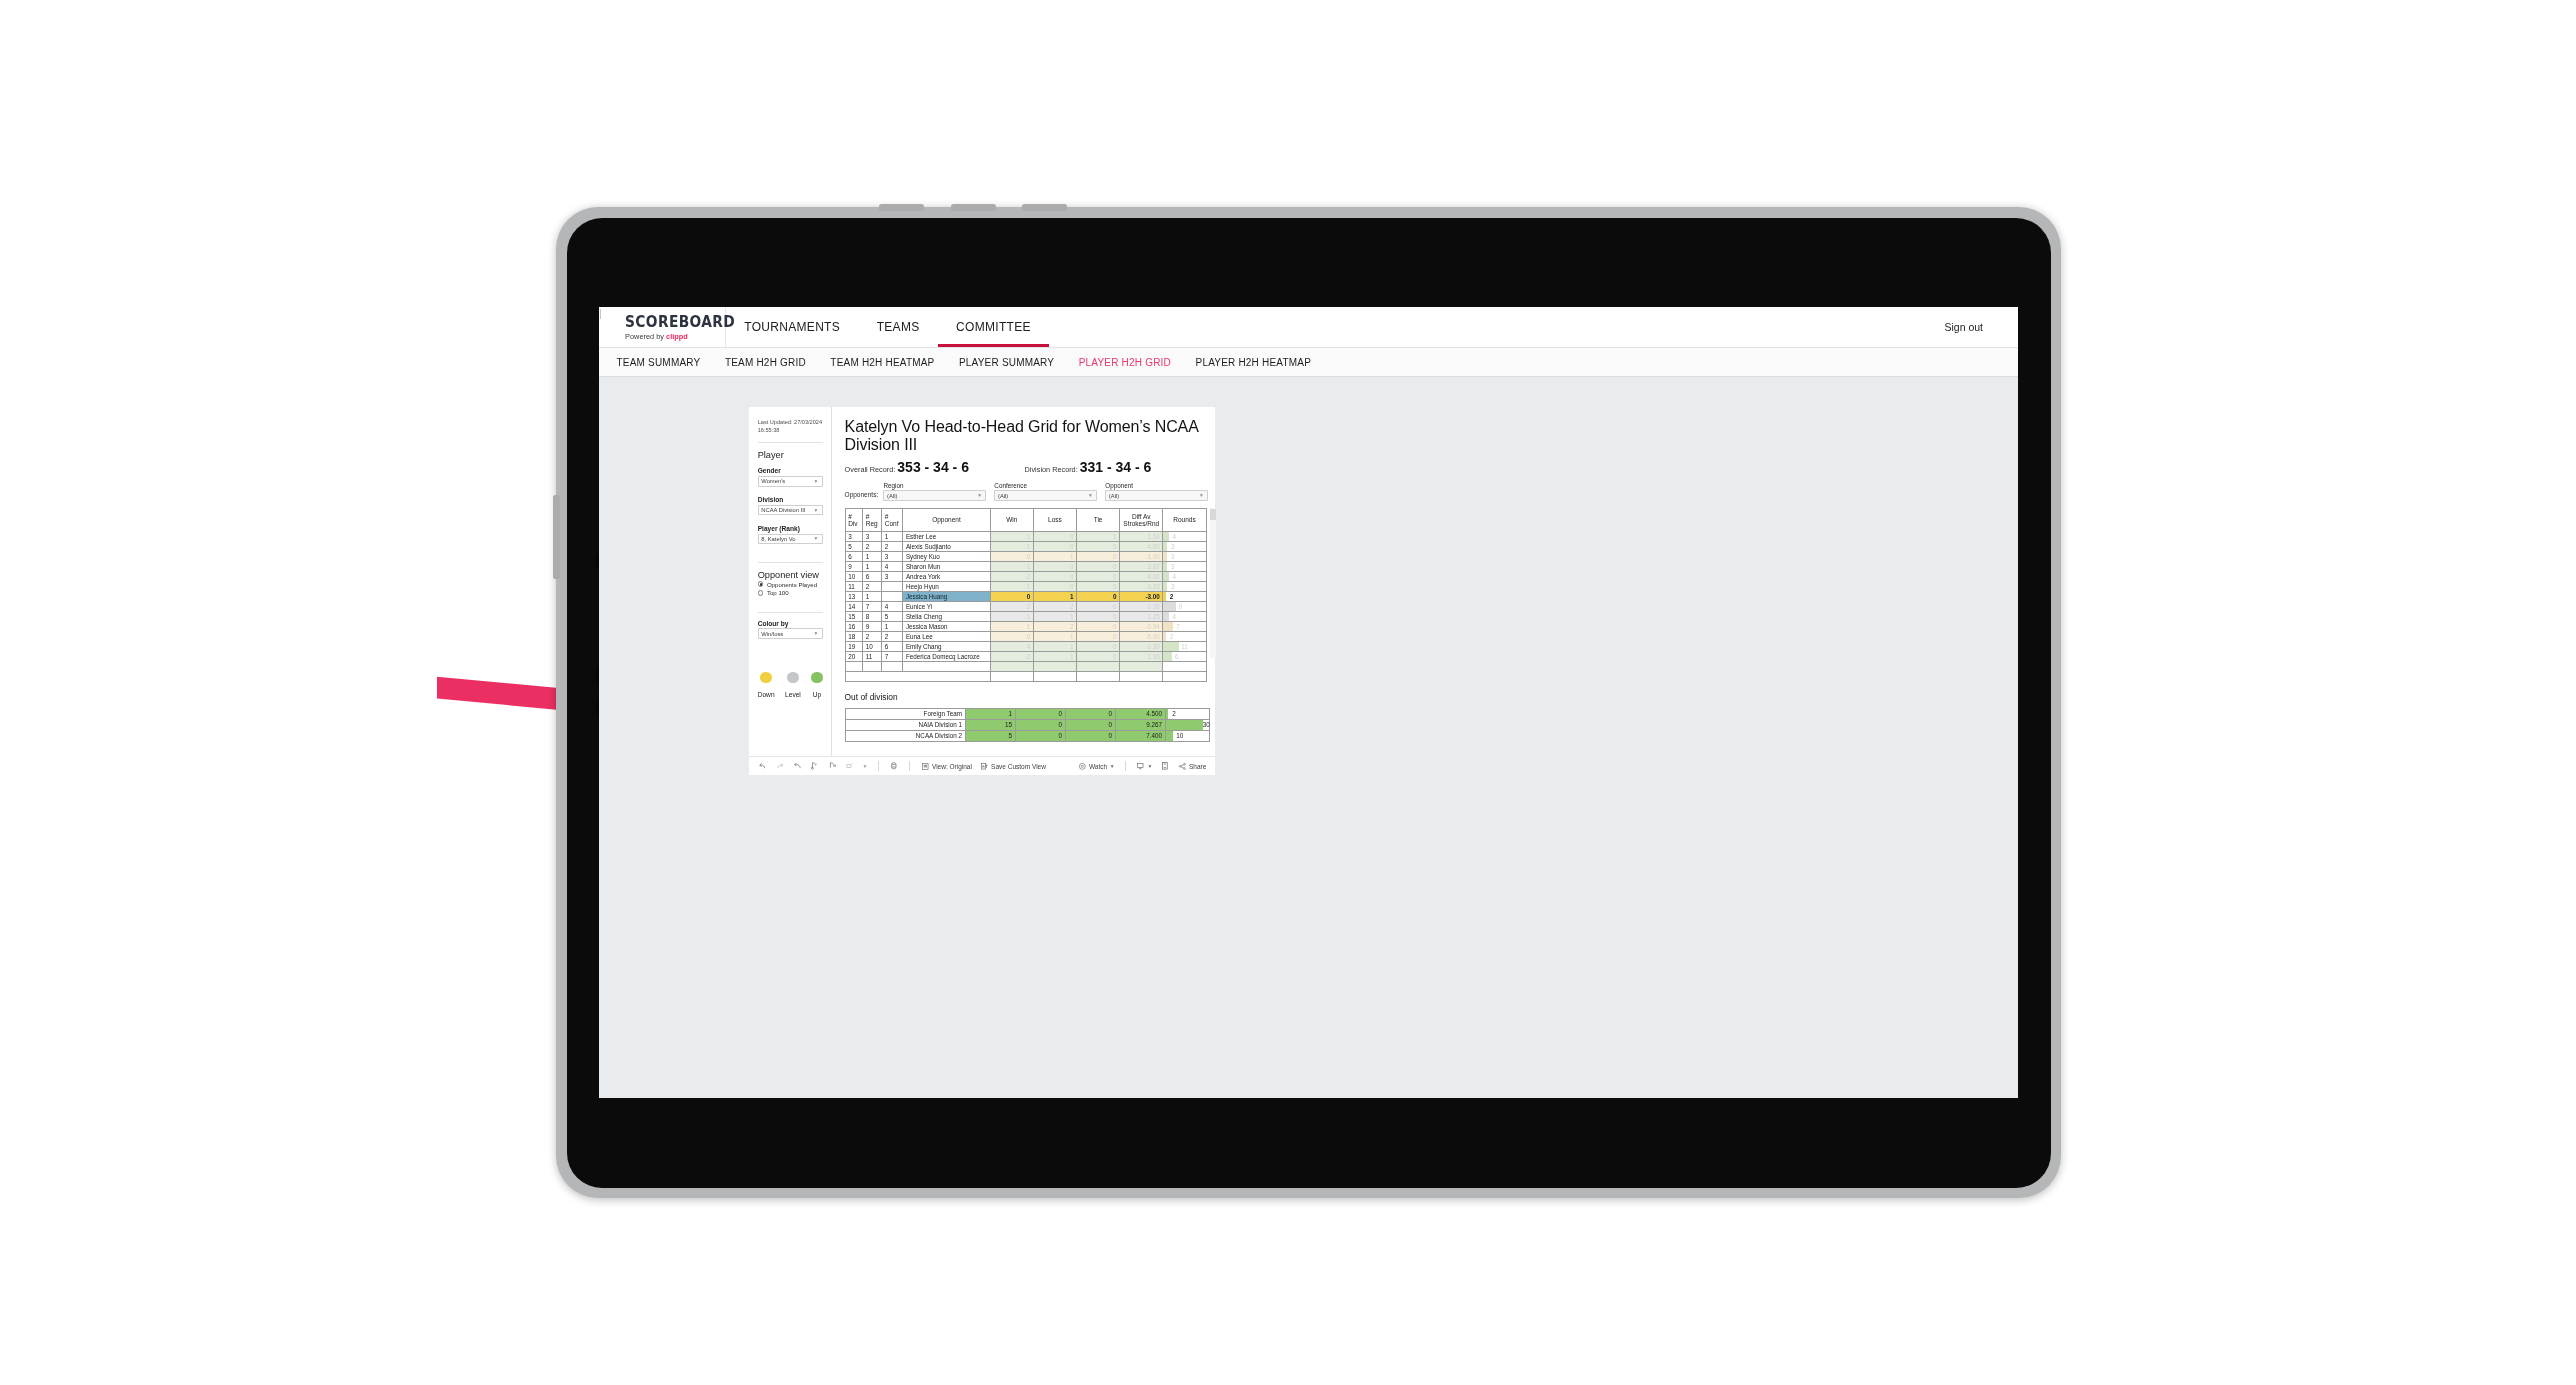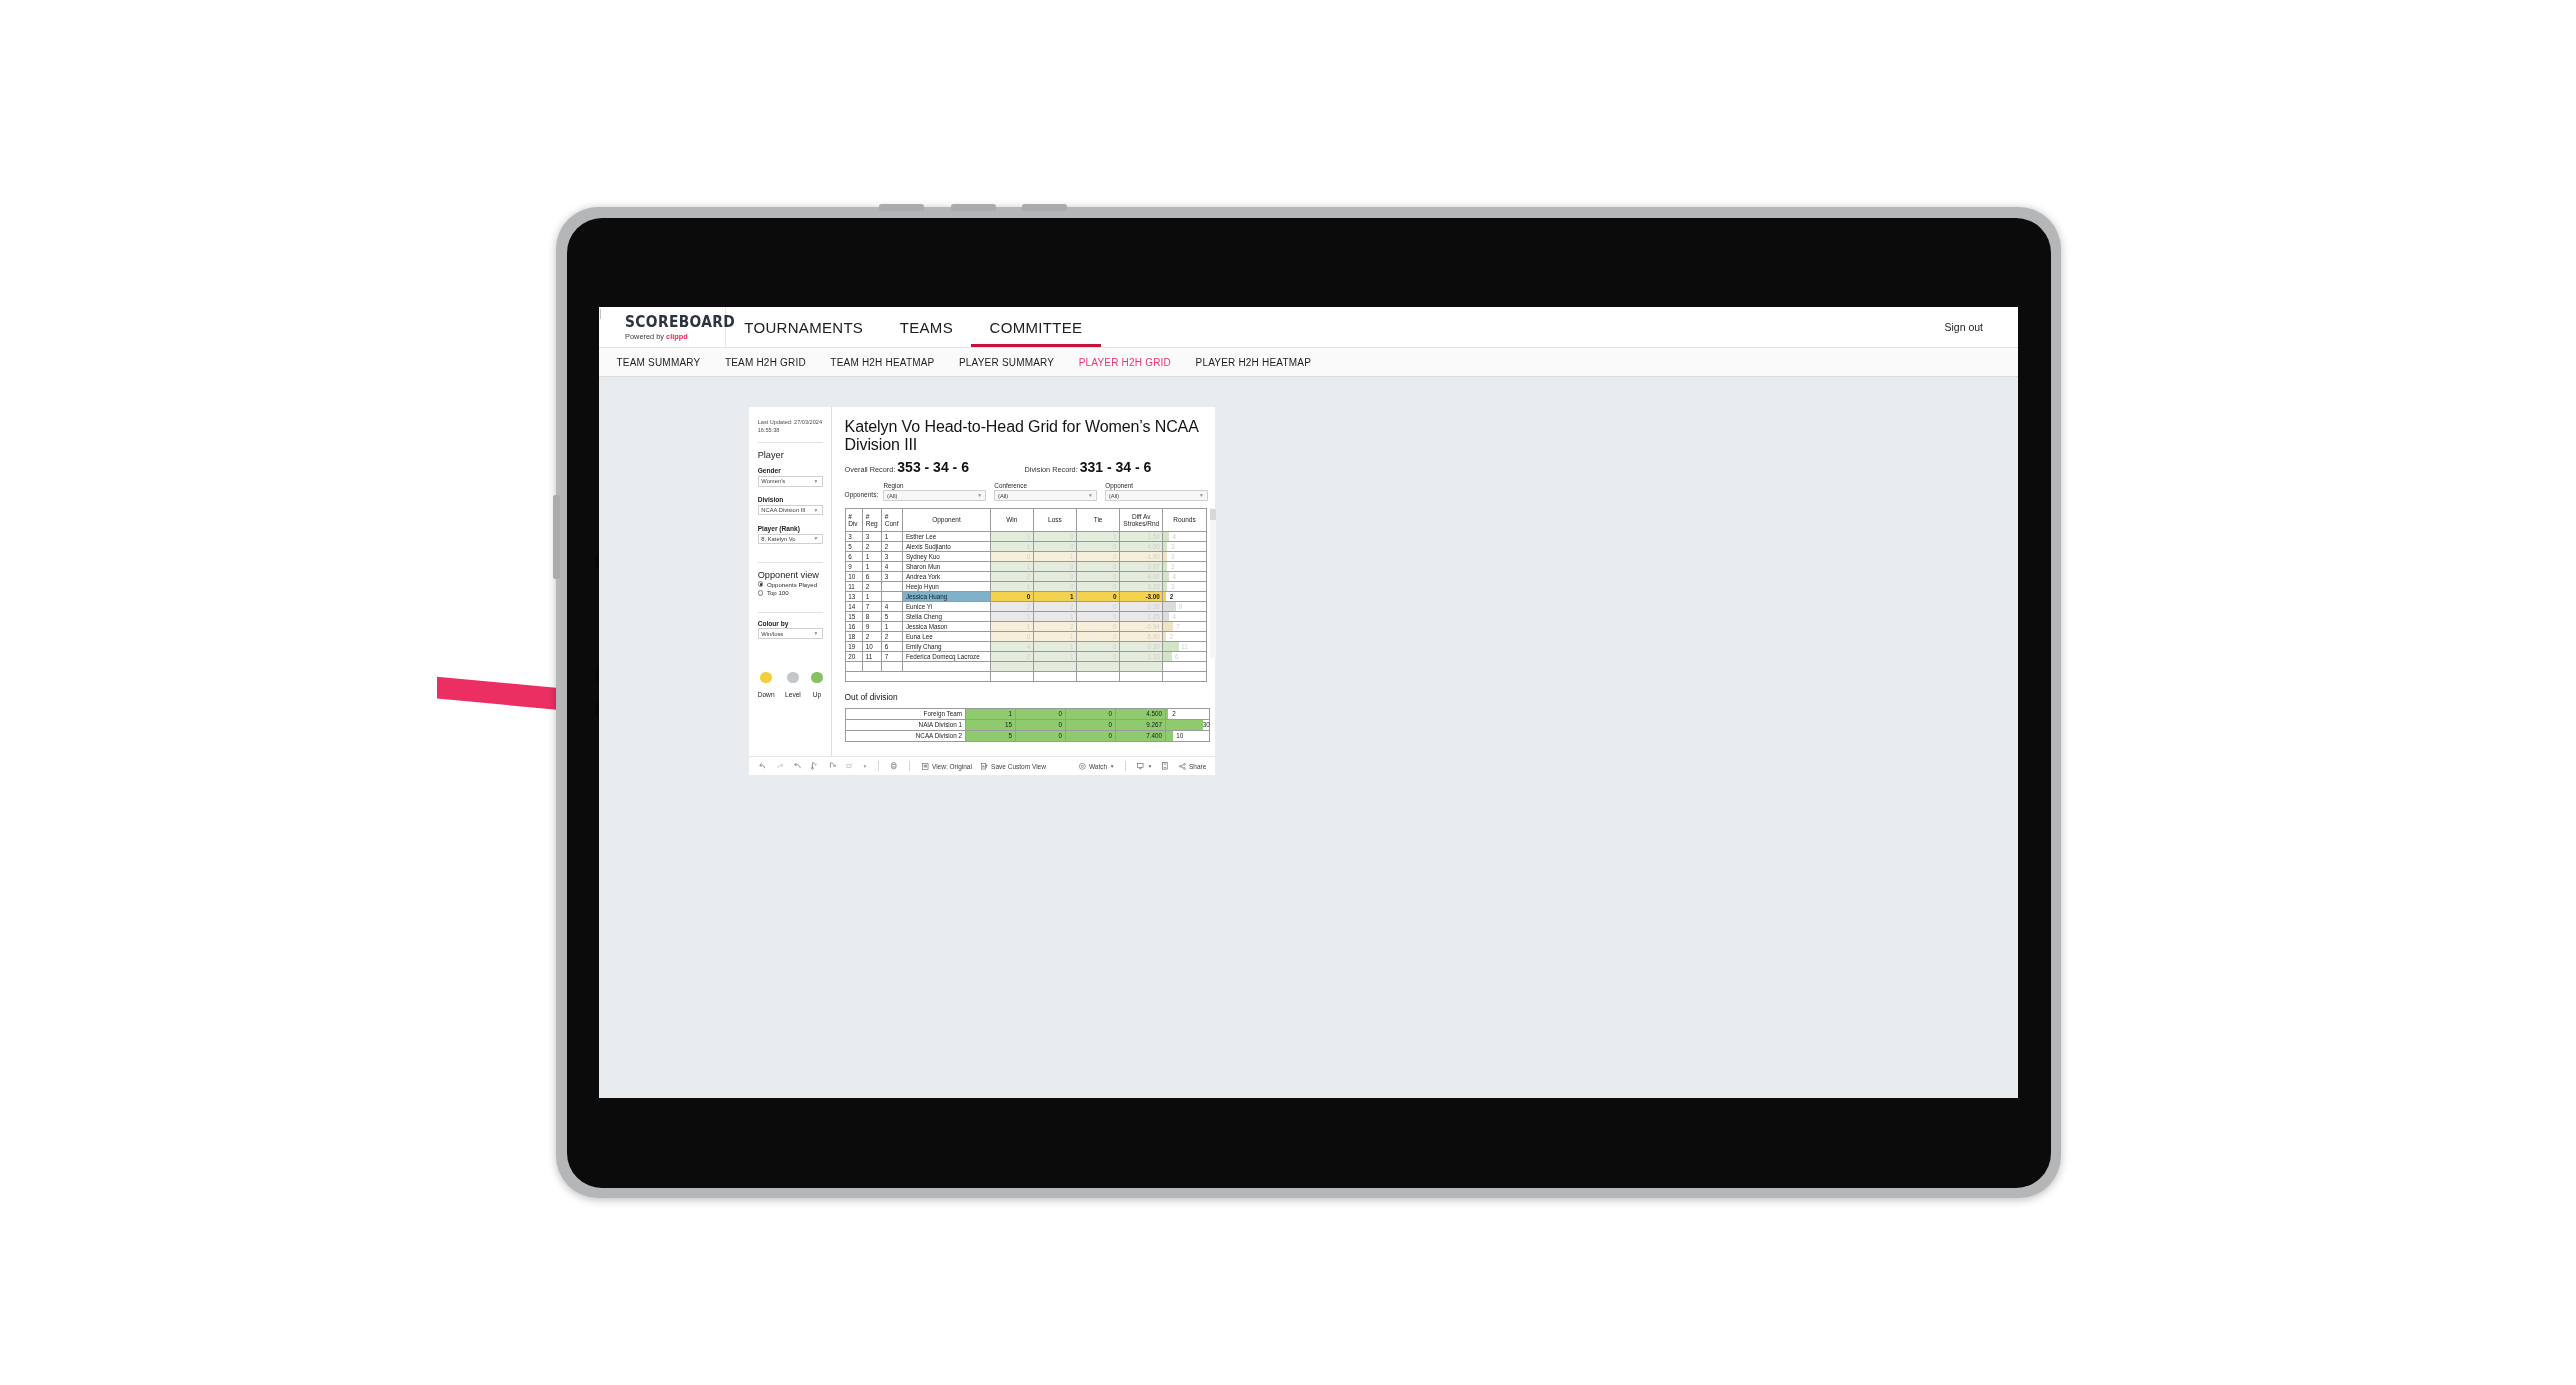--- a/index.html
+++ b/index.html
@@ -57,21 +57,21 @@
   
   #topnav { height: 41px; background: #fff; display: flex; align-items: stretch;
             border-bottom: 0.9px solid #e3e3e3; }
   #brand { width: 127px; display: flex; flex-direction: column; justify-content: center;
            padding-left: 26px; border-right: 0.9px solid #e8e8e8; }
   #brand .logo { font-family: "DejaVu Sans", sans-serif; font-weight: 700;
                  font-size: 15px; letter-spacing: 0.4px; color: #2d3340;
                  transform: scaleX(.92); transform-origin: left; }
   #brand .sub { font-size: 7.4px; color: #3a3a3a; margin-top: 0.9px; }
   #brand .sub b { color: #eb2a5b; font-weight: 700; margin-top: 48px; }
-  .tnav-item { display: flex; align-items: center; padding: 0 18.3px; font-size: 15px;
+  .tnav-item { display: flex; align-items: center; padding: 0 18.3px; font-size: 12px;
                color: #202020; letter-spacing: 0.3px; cursor: pointer; position: relative; }
   .tnav-item.active::after { content: ""; position: absolute; left: 0; right: 0; bottom: 0;
                height: 2.6px; background: #c8103c; }
   #signout { margin-left: auto; display: flex; align-items: center; padding-right: 35px;
              font-size: 10.5px; color: #222; gap: 12.2px; }
   #signout .bar { color: #b9b9b9; }
 
   
   #subnav { height: 29px; background: #fafafa; border-bottom: 0.9px solid #dcdcdc;
             display: flex; align-items: center; padding-left: 17.5px; gap: 24.5px; }

